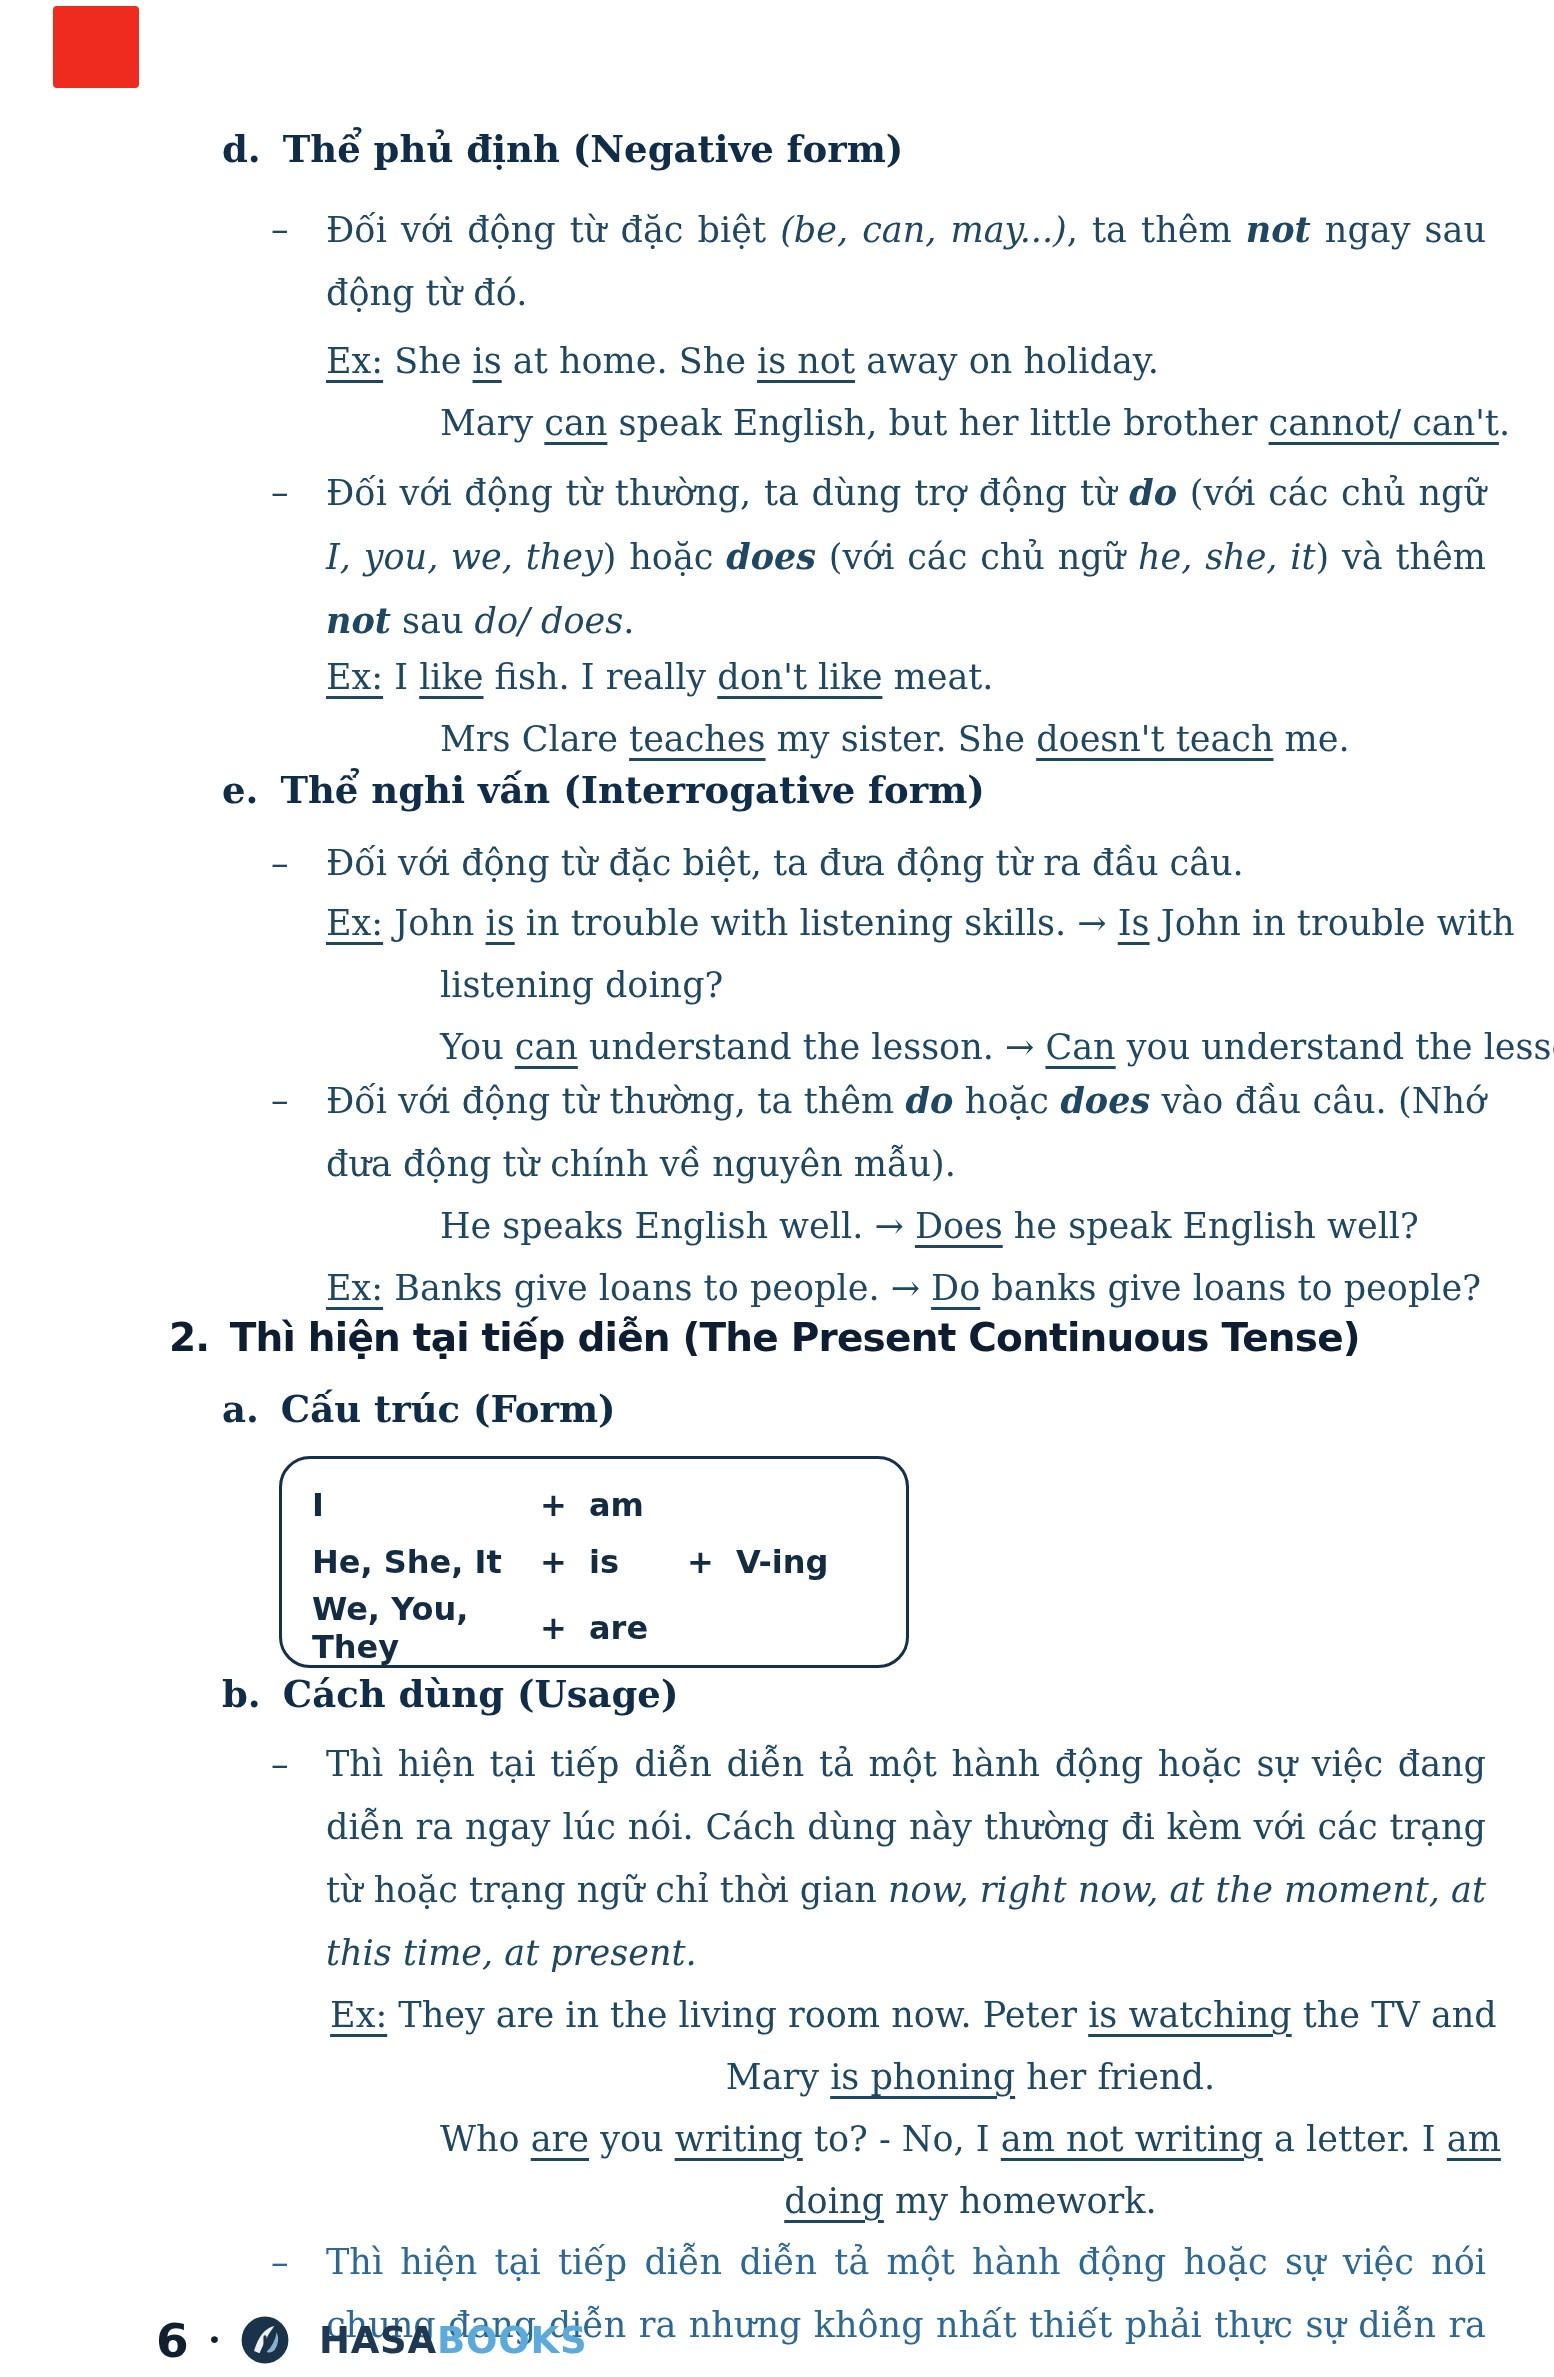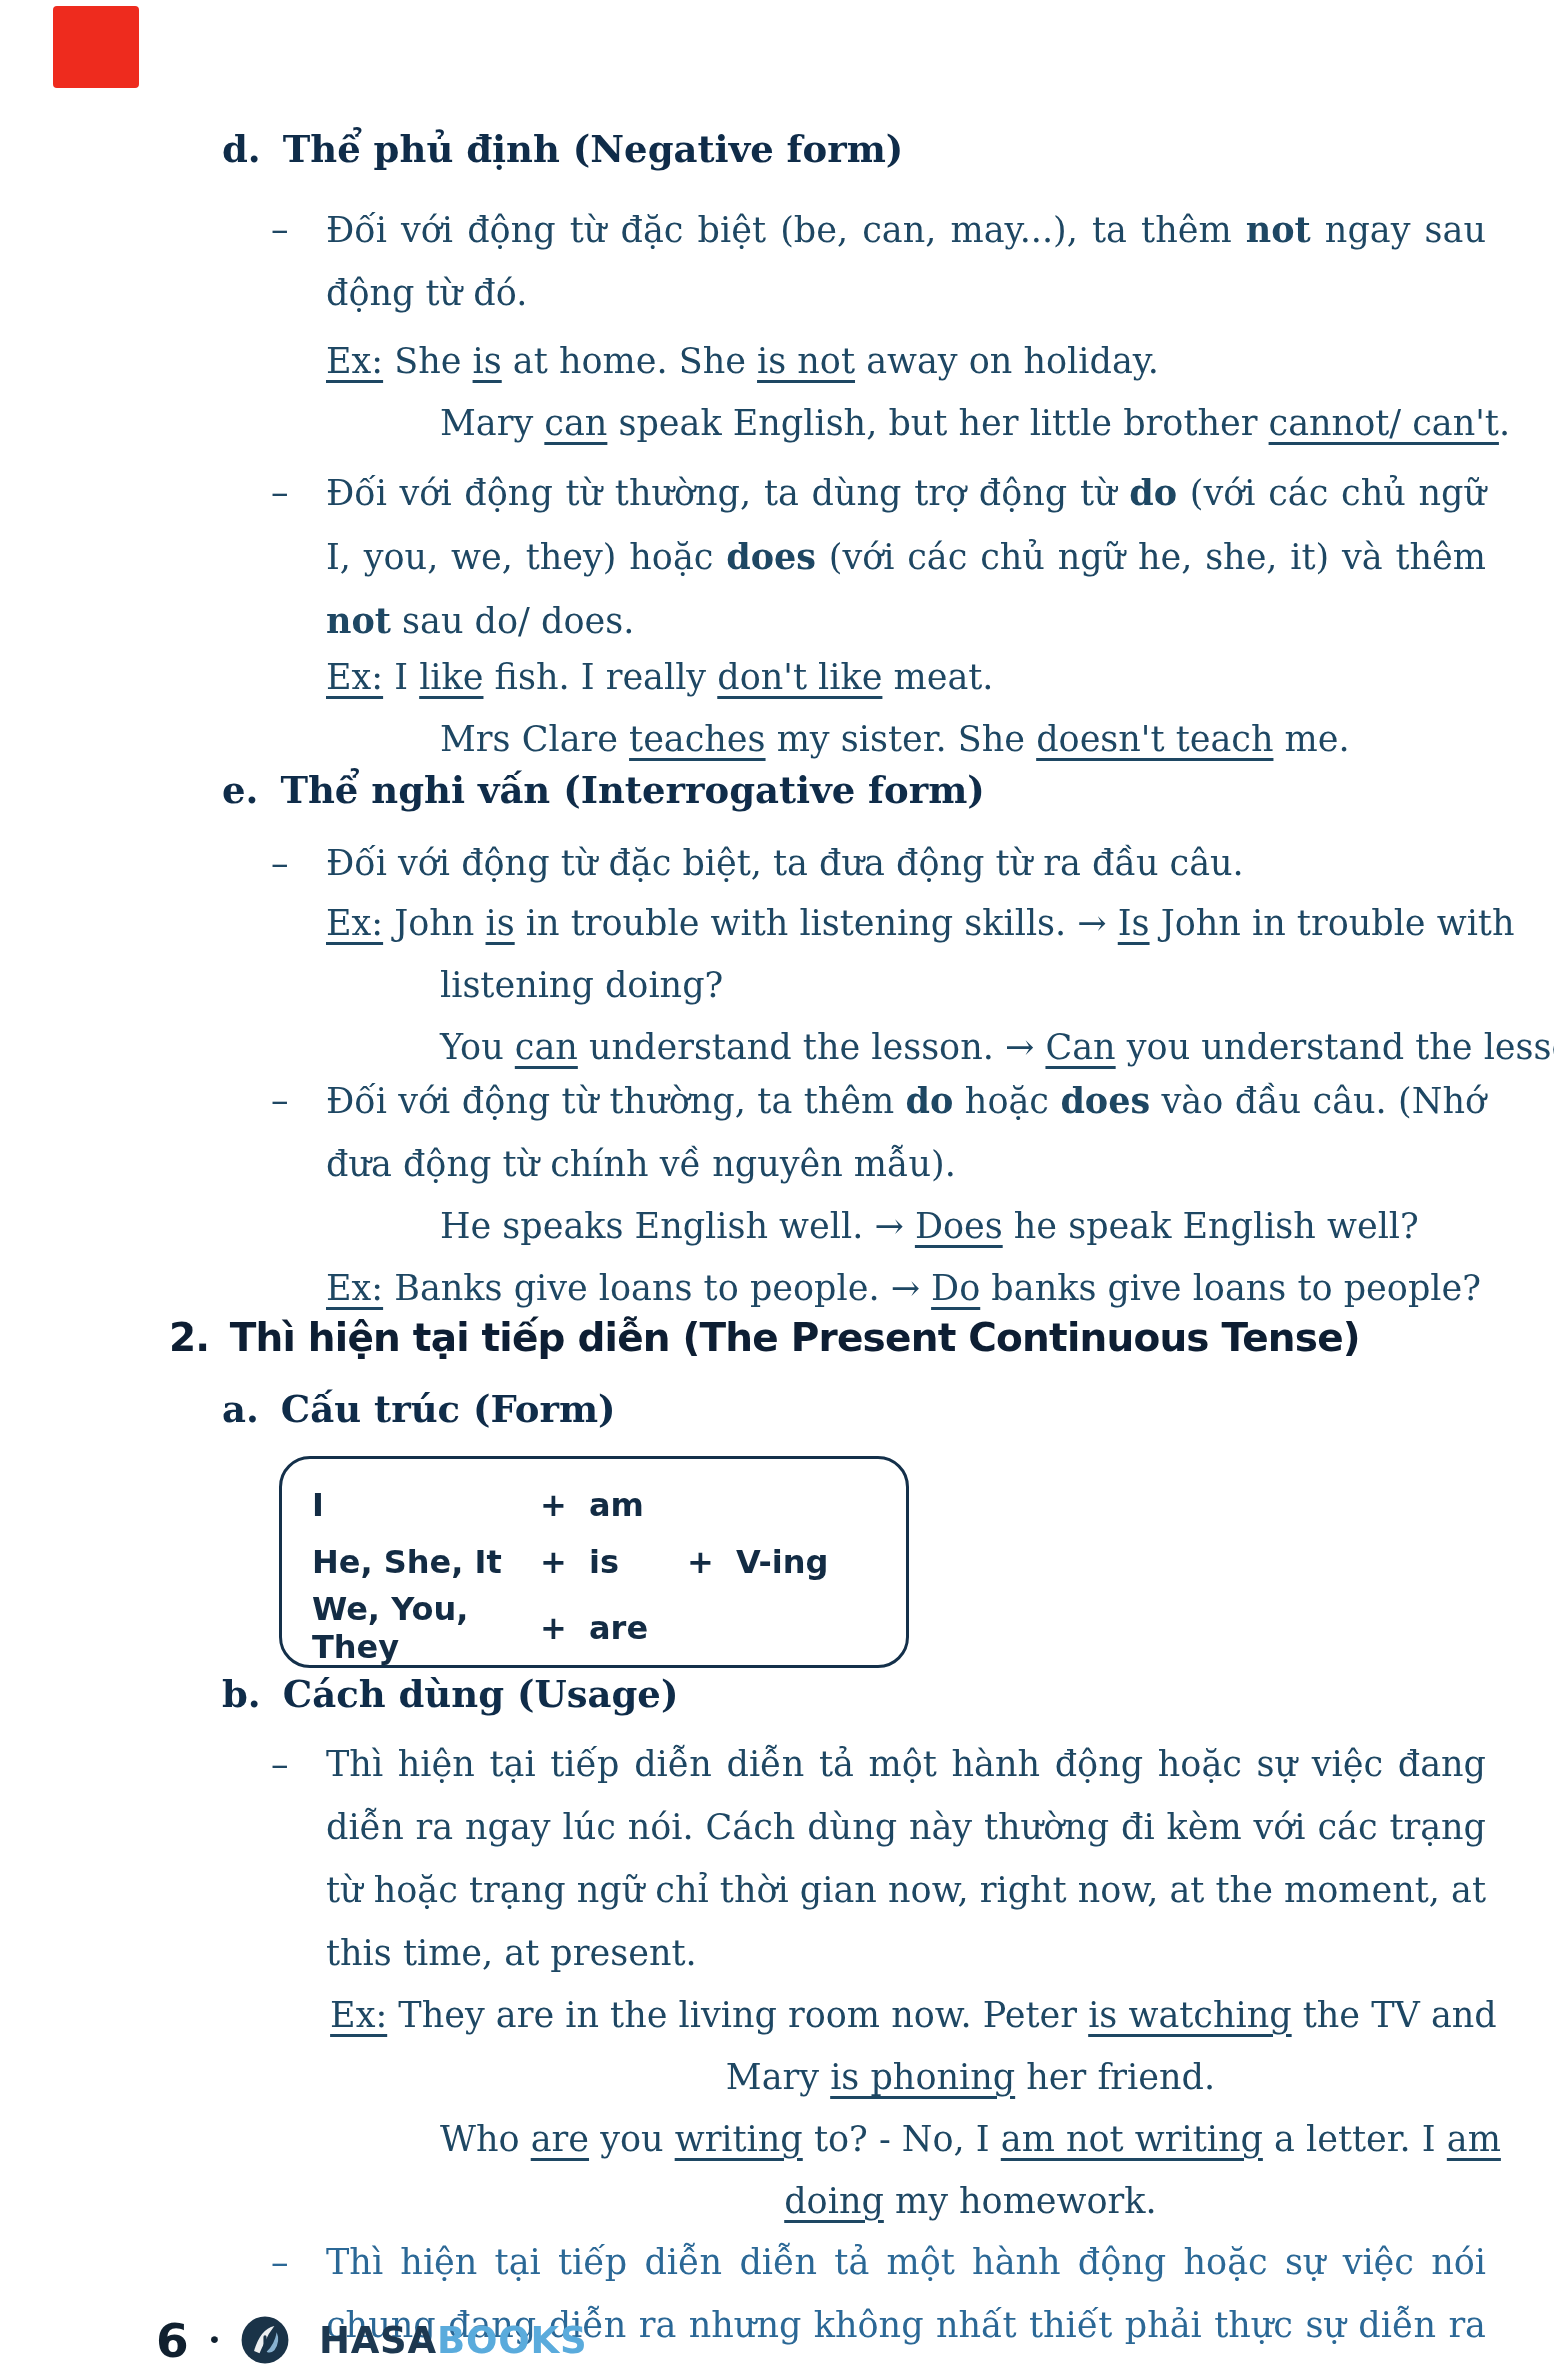--- a/index.html
+++ b/index.html
@@ -43,21 +43,21 @@
   .example .exline{white-space:nowrap;}
   .example .cont{padding-left:114px;}
   .pos-ex1{top:330px;left:326px;}
   .pos-ex2{top:646px;left:326px;}
   .pos-ex3{top:892px;left:326px;}
   .pos-ex4{top:1195px;left:326px;}
   .pos-ex5{top:1984px;left:326px;text-align:center;}
 
   
   .seg-b{font-weight:bold;}
-  .seg-i{}
+  .seg-i{font-style:italic;}
   .seg-u{text-decoration:underline;text-decoration-thickness:2.8px;text-underline-offset:7px;}
 
   
   .formbox{
     top:1456px;left:279px;width:594px;
     border:3.1px solid #14304a;border-radius:31px;
     padding:17.3px 0 17.3px 30px;background:#ffffff;
     font-family:"DejaVu Sans","Liberation Sans",sans-serif;
     font-weight:bold;font-size:32px;color:#132c44;
   }

